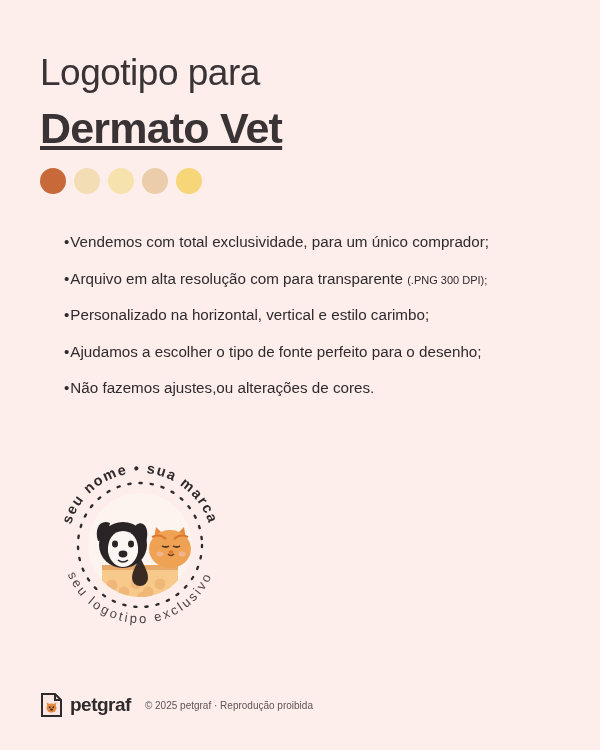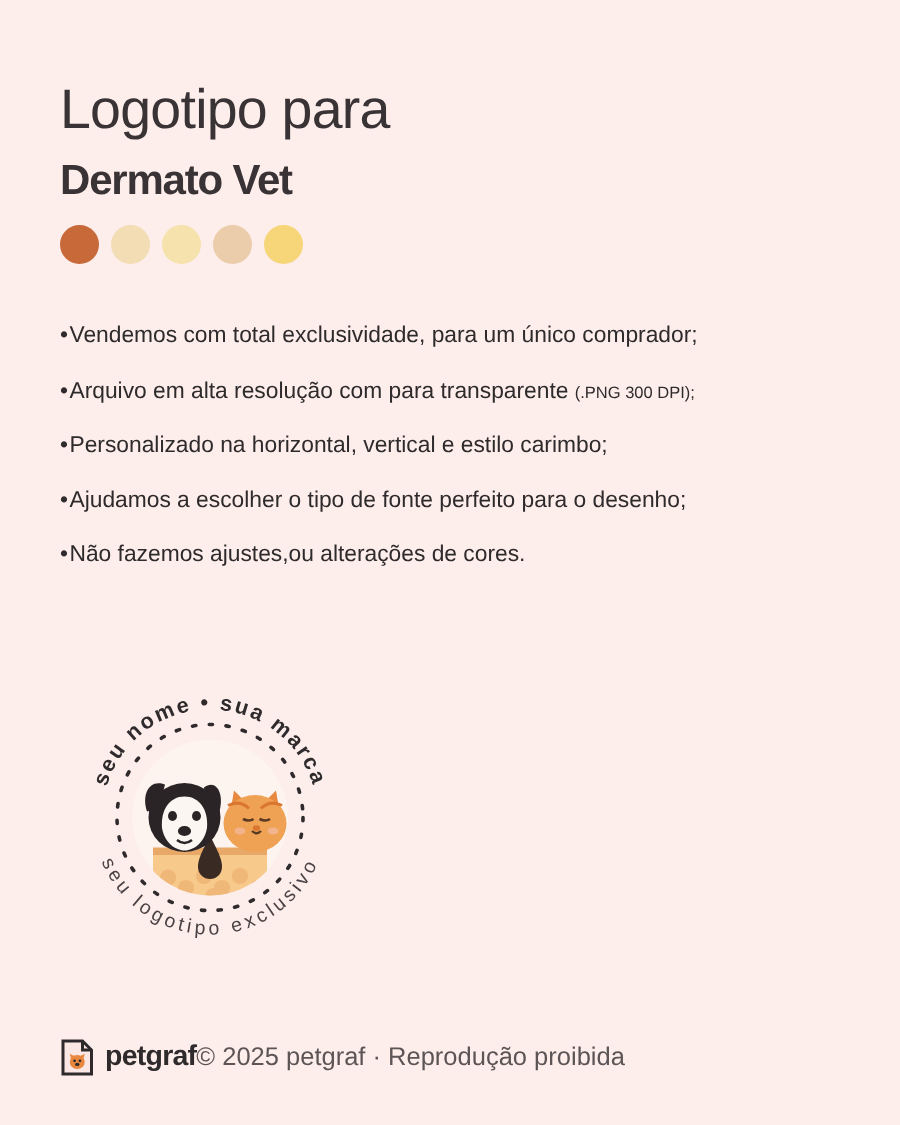--- a/index.html
+++ b/index.html
@@ -21,44 +21,46 @@
   
   .header { padding-top: 52px; }
   .title-line1 {
     font-size: 37px;
     font-weight: 400;
     color: #3a3335;
     letter-spacing: -0.5px;
     line-height: 1.15;
   }
   .title-line2 {
-    font-size: 28px;
+    font-size: 43px;
     font-weight: 700;
     color: #3a3335;
     letter-spacing: -0.8px;
     line-height: 1.2;
     margin-top: 8px;
+    text-decoration: underline;
   }
 
   
   .palette {
     display: flex;
     gap: 8px;
     margin-top: 14px;
   }
   .swatch {
     width: 26px;
     height: 26px;
     border-radius: 50%;
   }
 
   
   .bullets {
     margin-top: 38px;
     list-style: none;
+    margin-left: 24px;
   }
   .bullets li {
     font-size: 15.2px;
     color: #2f2b2c;
     line-height: 1.35;
     margin-bottom: 16px;
     white-space: nowrap;
   }
   .bullets li .dot { margin-right: 1px; }
   .small-note { font-size: 11px; color: #2f2b2c; }
@@ -113,21 +115,22 @@
     align-items: center;
     gap: 6px;
   }
   .brand-name {
     font-size: 19px;
     font-weight: 700;
     color: #2f2b2c;
     letter-spacing: -0.5px;
   }
   .copyright {
-    font-size: 17px;
+    margin-left: 14px;
+    font-size: 10px;
     color: #5d5456;
   }
 </style>
 </head>
 <body>
 
 <div class="page">
 
   <div class="header">
     <div class="title-line1">Logotipo para</div>

